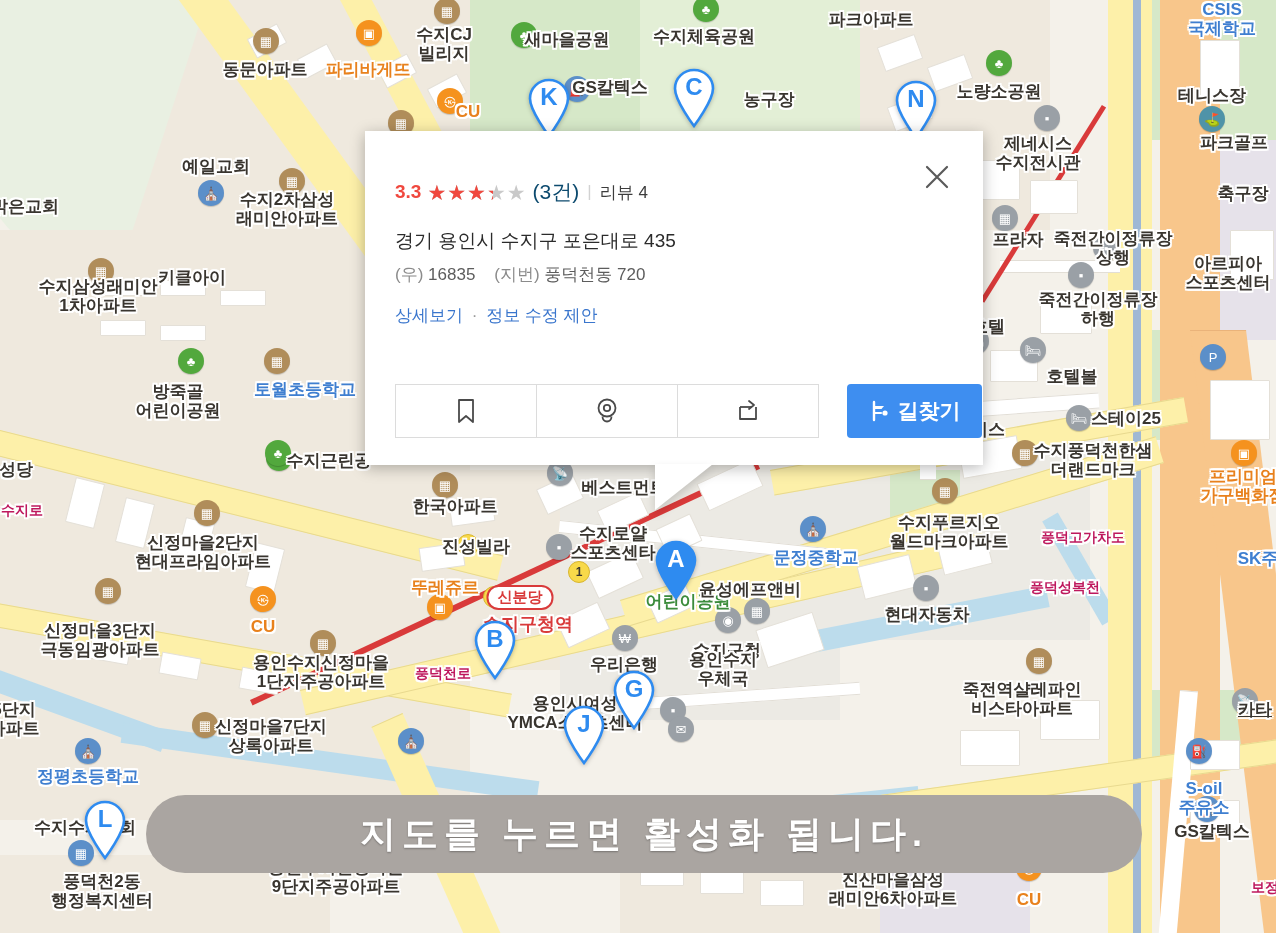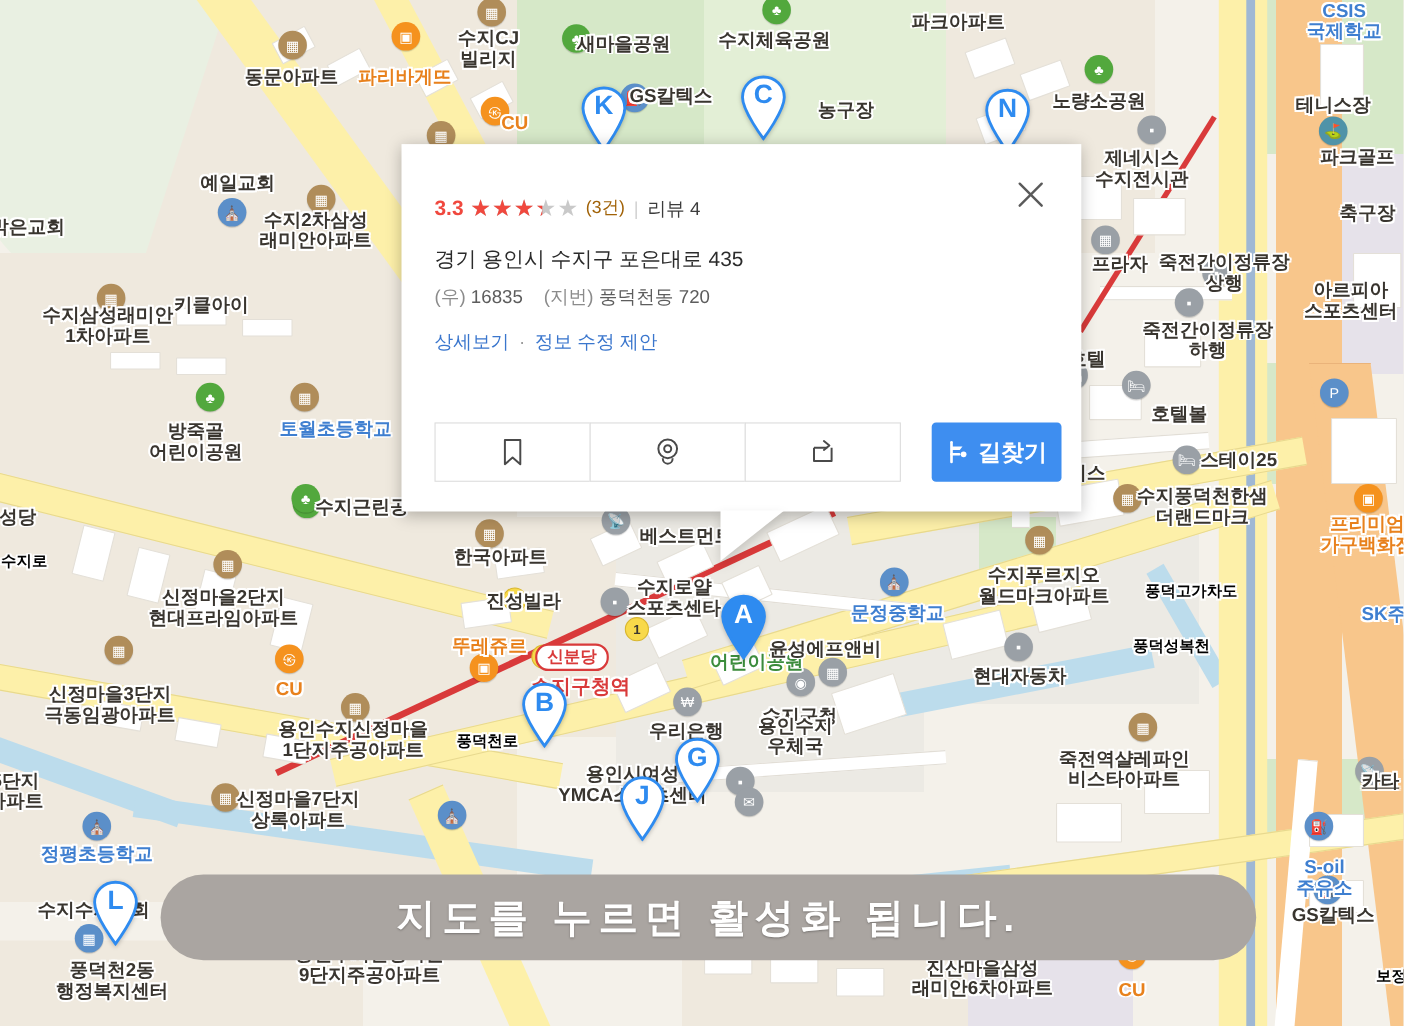--- a/index.html
+++ b/index.html
@@ -45,21 +45,21 @@
 
   
   .lbl{position:absolute;font-size:17px;font-weight:700;color:#39352f;
        text-align:center;line-height:1.12;white-space:pre;
        text-shadow:-1.6px -1.6px 0 #fff,1.6px -1.6px 0 #fff,-1.6px 1.6px 0 #fff,1.6px 1.6px 0 #fff,
                    0 -1.8px 0 #fff,0 1.8px 0 #fff,-1.8px 0 0 #fff,1.8px 0 0 #fff;
        transform:translateX(-50%);pointer-events:none;}
   .lbl.org{color:#e8811c;}
   .lbl.blu{color:#3f7fd0;}
   .lbl.grn{color:#3c8c3c;}
-  .lbl.rd{color:#000000;font-weight:700;font-size:14px;}
+  .lbl.rd{color:#be185d;font-weight:700;font-size:14px;}
 
   
   .pin{position:absolute;width:46px;height:60px;transform:translate(-50%,-100%);}
   .pin svg{display:block;filter:drop-shadow(0 1px 2px rgba(0,0,0,.25));}
   .pin .ltr{position:absolute;top:5px;left:0;width:46px;text-align:center;
             font-size:24px;font-weight:700;}
   .pin.out .ltr{color:#2e8bf0;}
   .pin.sel .ltr{color:#fff;}
 
   
@@ -84,34 +84,34 @@
   .pp-title{font-size:28px;font-weight:700;color:#1a1a1a;letter-spacing:-.5px;}
   .pp-go{width:26px;height:26px;border-radius:50%;background:#3e9bf5;
          display:flex;align-items:center;justify-content:center;flex:none;}
   .pp-close{position:absolute;right:26px;top:26px;width:40px;height:40px;
             display:flex;align-items:center;justify-content:center;cursor:pointer;}
   .pp-rating{display:flex;align-items:center;gap:6px;margin-top:11px;font-size:17px;}
   .score{color:#f0483e;font-weight:700;font-size:19px;}
   .stars{position:relative;display:inline-block;font-size:21px;line-height:1;letter-spacing:1px;}
   .stars .bg{color:#c9c9c9;}
   .stars .fg{position:absolute;left:0;top:0;color:#f0483e;overflow:hidden;white-space:nowrap;}
-  .rcount{color:#a16207;font-size:16px;}
+  .rcount{color:#0c4a6e;font-size:21px;}
   .rsep{color:#d2d2d2;padding:0 2px;}
   .rrev{color:#3c3c3c;font-size:17px;}
   .pp-addr{margin-top:22px;font-size:19px;color:#2b2b2b;}
   .pp-addr2{margin-top:9px;font-size:17px;color:#8b8b8b;}
   .pp-addr2 b{font-weight:400;color:#5d5d5d;}
   .pp-links{margin-top:18px;font-size:17px;color:#3a76cd;}
   .pp-links span{cursor:pointer;}
   .pp-dot{color:#9b9b9b;padding:0 4px;}
   .pp-actions{position:absolute;left:30px;bottom:27px;display:flex;align-items:center;}
   .act{width:140px;height:52px;border:1px solid #dcdcdc;margin-left:-1px;background:#fff;
        display:flex;align-items:center;justify-content:center;cursor:pointer;}
   .act:first-child{margin-left:0;}
-  .dirbtn{margin-left:28px;width:118px;height:54px;background:#3e8ef0;border-radius:4px;
+  .dirbtn{margin-left:28px;width:135px;height:54px;background:#3e8ef0;border-radius:4px;
           display:flex;align-items:center;justify-content:center;gap:7px;cursor:pointer;}
   .dirbtn .t{color:#fff;font-size:21px;font-weight:700;}
 
   
   #toast{position:absolute;left:146px;top:795px;width:996px;height:78px;
          background:#aaa5a1;border-radius:39px;
          display:flex;align-items:center;justify-content:center;}
   #toast .txt{color:#fff;font-size:36px;font-weight:700;letter-spacing:6px;
               text-shadow:0 1px 2px rgba(0,0,0,.3);}
 </style>

